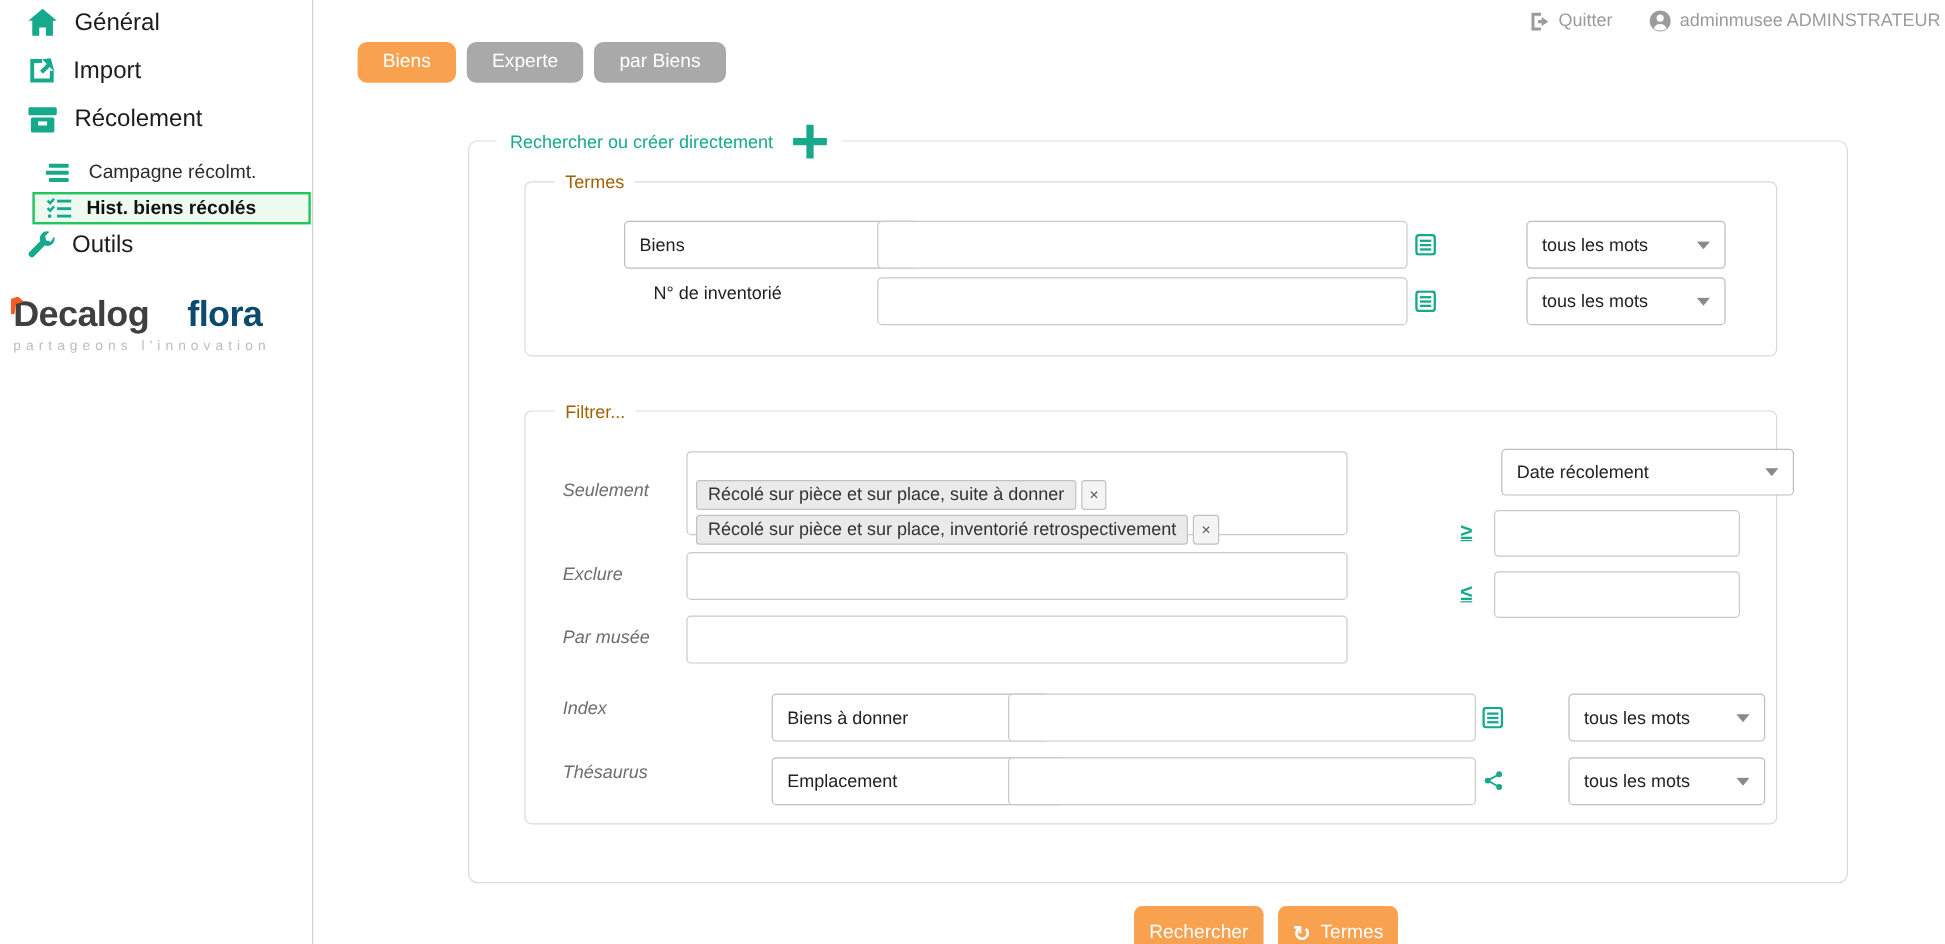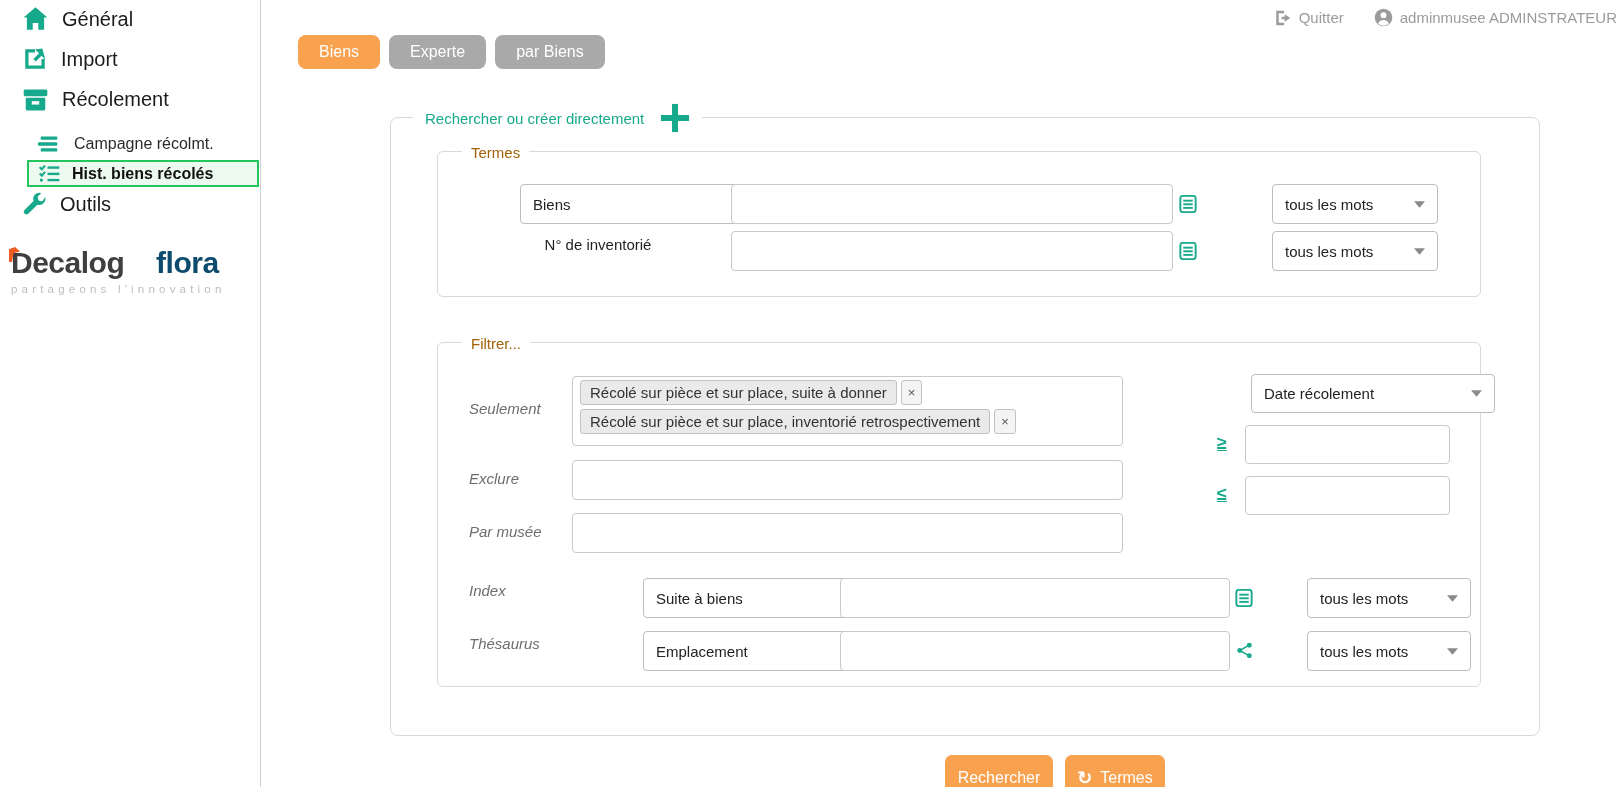--- a/index.html
+++ b/index.html
@@ -58,21 +58,21 @@
                font-family:"Liberation Sans", sans-serif; background:#fff; }
   .sel { border:1px solid #bdbdbd; border-radius:4px; height:40px; background:#fff;
          display:flex; align-items:center; justify-content:space-between;
          padding:0 12px; font-size:15px; color:#222; cursor:pointer;margin-left:46px; }
   .sel .chev { margin-left:8px; flex:0 0 auto; }
 
   .flt-label { font-style:italic; color:#6e6e6e; font-size:15px; }
   .row2-label { font-size:15px; color:#1f1f1f; text-align:center; }
 
   .tagbox { border:1px solid #c9c9c9; border-radius:4px; background:#fff;
-            padding:3px 7px; display:flex; flex-direction:column; gap:4px;
+            padding:23px 7px; display:flex; flex-direction:column; gap:4px;
             align-items:flex-start; }
   .tag { display:flex; align-items:stretch; gap:4px; }
   .tag-text { background:#eaeaea; border:1px solid #c2c2c2; border-radius:3px;
               padding:3px 9px; font-size:15px; color:#333; }
   .tag-x { background:#f4f4f4; border:1px solid #c2c2c2; border-radius:3px;
            padding:0 6px; display:flex; align-items:center; font-size:13px;
            color:#555; cursor:pointer; }
 
   .cmp { color:#17a98b; font-size:18px; font-weight:bold;
          text-decoration:underline; cursor:pointer; }
@@ -250,21 +250,21 @@
       </div>
 
       <div class="flt-label abs" style="left:31px; top:127px;">Exclure</div>
       <input class="txt-input abs" style="left: 134px; top: 117px; width: 551px;" type="text">
 
       <div class="flt-label abs" style="left:31px; top:180px;">Par  musée</div>
       <input class="txt-input abs" style="left: 134px; top: 170px; width: 551px;" type="text">
 
       <div class="flt-label abs" style="left:31px; top:239px;">Index</div>
       <div class="sel abs" style="left:159px; top:235px; width:231px;">
-        <span>Suite à biens</span>
+        <span>Biens à donner</span>
         <svg class="chev" width="11" height="7" viewBox="0 0 10 6">
             <path fill="#8a8a8a" d="M0 0h10L5 6z"></path>
           </svg>
       </div>
       <input class="txt-input abs" style="left: 402px; top: 235px; width: 390px;" type="text">
       <svg class="abs" style="left:797px; top:246px;" width="18" height="18" viewBox="0 0 16 16">
         <rect x="1.2" y="0.8" width="13.6" height="14.4" rx="2" fill="none" stroke="#17a98b" stroke-width="1.7"></rect>
         <rect x="3.8" y="4.2" width="8.4" height="1.7" fill="#17a98b"></rect>
         <rect x="3.8" y="7.4" width="8.4" height="1.7" fill="#17a98b"></rect>
         <rect x="3.8" y="10.6" width="8.4" height="1.7" fill="#17a98b"></rect>

